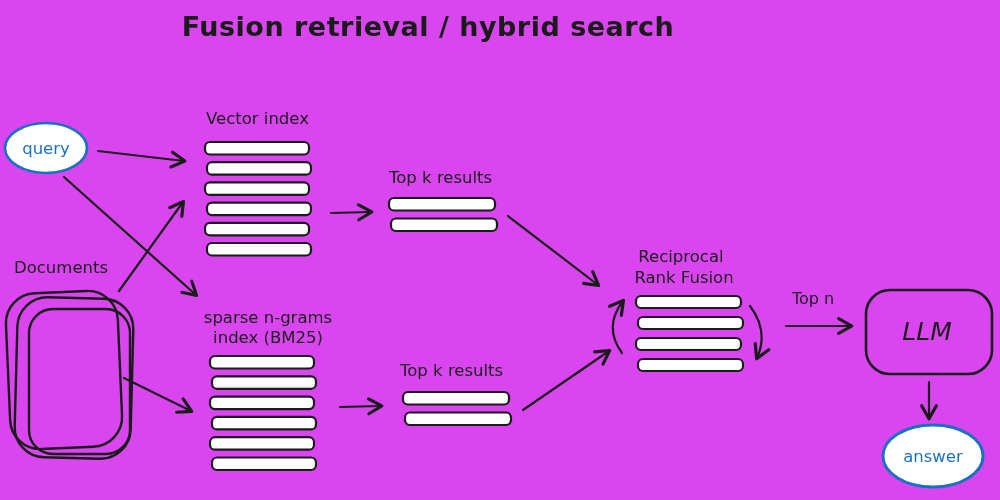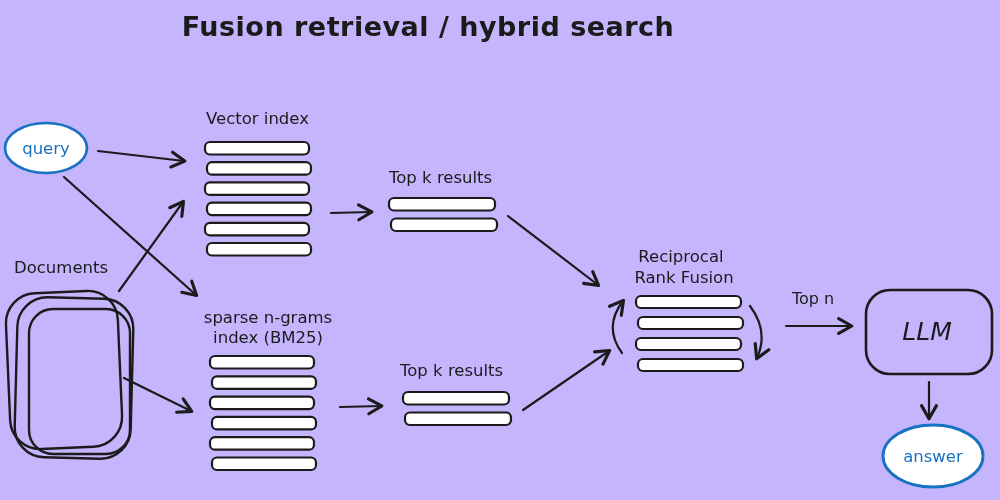--- a/index.html
+++ b/index.html
@@ -4,21 +4,21 @@
 <style>
   html, body {
     margin: 0;
     padding: 0;
     background: #ffffff;
   }
   .stage {
     position: relative;
     width: 1000px;
     height: 500px;
-    background: #c4b5fd;
+    background: #d946ef;
     overflow: hidden;
   }
   svg { display: block; }
   text {
     font-family: "DejaVu Sans", sans-serif;
     fill: #1b1b1b;
   }
   .title {
     font-size: 27px;
     font-weight: 600;

